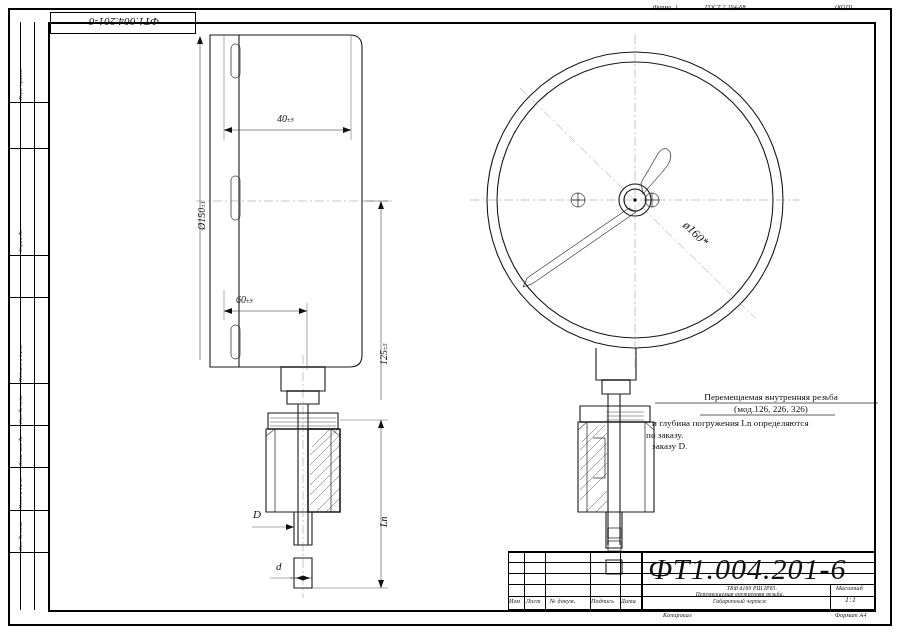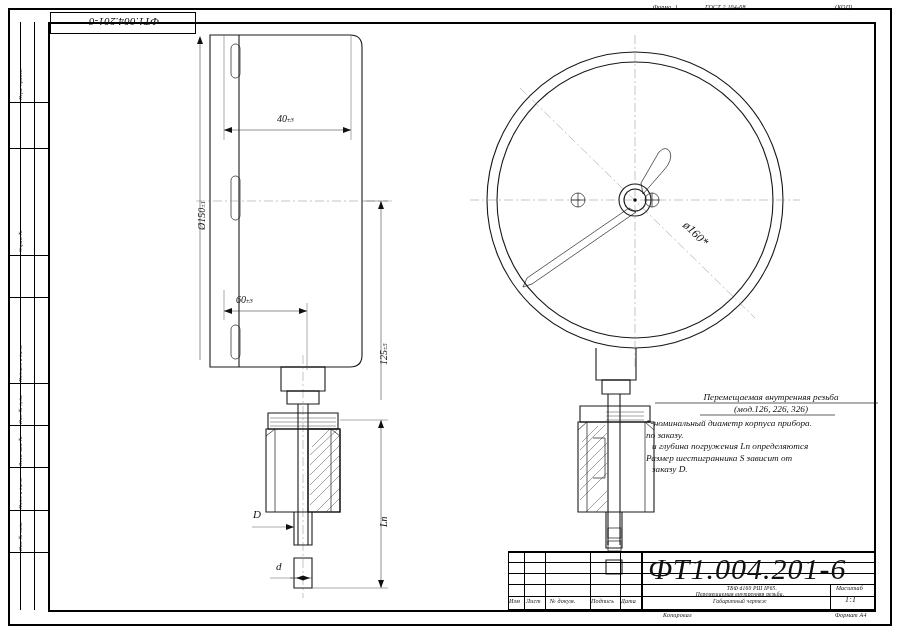--- a/index.html
+++ b/index.html
@@ -28,21 +28,21 @@
 
   svg{position:absolute;left:0;top:0;overflow:visible;}
   .st{fill:none;stroke:#1a1a1a;stroke-width:1.1;}
   .stt{fill:none;stroke:#1a1a1a;stroke-width:.7;}
   .thin{fill:none;stroke:#555;stroke-width:.5;}
   .ctr{fill:none;stroke:#888;stroke-width:.5;stroke-dasharray:9 3 2 3;}
   .dimln{fill:none;stroke:#333;stroke-width:.55;}
   .hatch{stroke:#333;stroke-width:.45;}
   .blk{fill:#111;}
 
-  .note{position:absolute;font-style:italic;font-size:9.2px;line-height:11.6px;
+  .note{position:absolute;font-size:9.2px;line-height:11.6px;
         font-family:"Liberation Serif",serif;color:#111;}
   .nc{text-align:center;}
   .lbl{position:absolute;font-style:italic;font-family:"Liberation Serif",serif;
        color:#111;white-space:nowrap;}
 </style>
 </head>
 <body>
 
 <div id="sheet">
 
@@ -264,24 +264,22 @@
   <div class="lbl big" style="left:253px;top:508px;">D</div>
   <div class="lbl big" style="left:276px;top:560px;">d</div>
 
   <div class="lbl med" style="left:690px;top:218px;transform:rotate(44deg);transform-origin:0 0;font-size:12px;">ø160*</div>
 
   <div class="note" style="left:655px;top:392px;width:232px;">
     <div class="nc">Перемещаемая внутренняя резьба</div>
     <div class="nc">(мод.126, 226, 326)</div>
   </div>
   <div class="note" style="left:646px;top:418px;width:250px;">
-    <div>*-номинальный диаметр корпуса прибора.</div>
+    <div style="padding-left:6px;">и глубина погружения Ln определяются</div>
     <div>по заказу.</div>
-    <div style="padding-left:6px;">и глубина погружения Ln определяются</div>
-    <div>Размер шестигранника S зависит от</div>
     <div style="padding-left:6px;">заказу D.</div>
   </div>
 
   <div>
 
     <div class="ln h2" style="left:508px;top:551px;width:366px;"></div>
     <div class="ln h" style="left:508px;top:562px;width:366px;"></div>
     <div class="ln h" style="left:508px;top:573px;width:366px;"></div>
     <div class="ln h" style="left:508px;top:584px;width:366px;"></div>
     <div class="ln h" style="left:508px;top:596px;width:366px;"></div>

